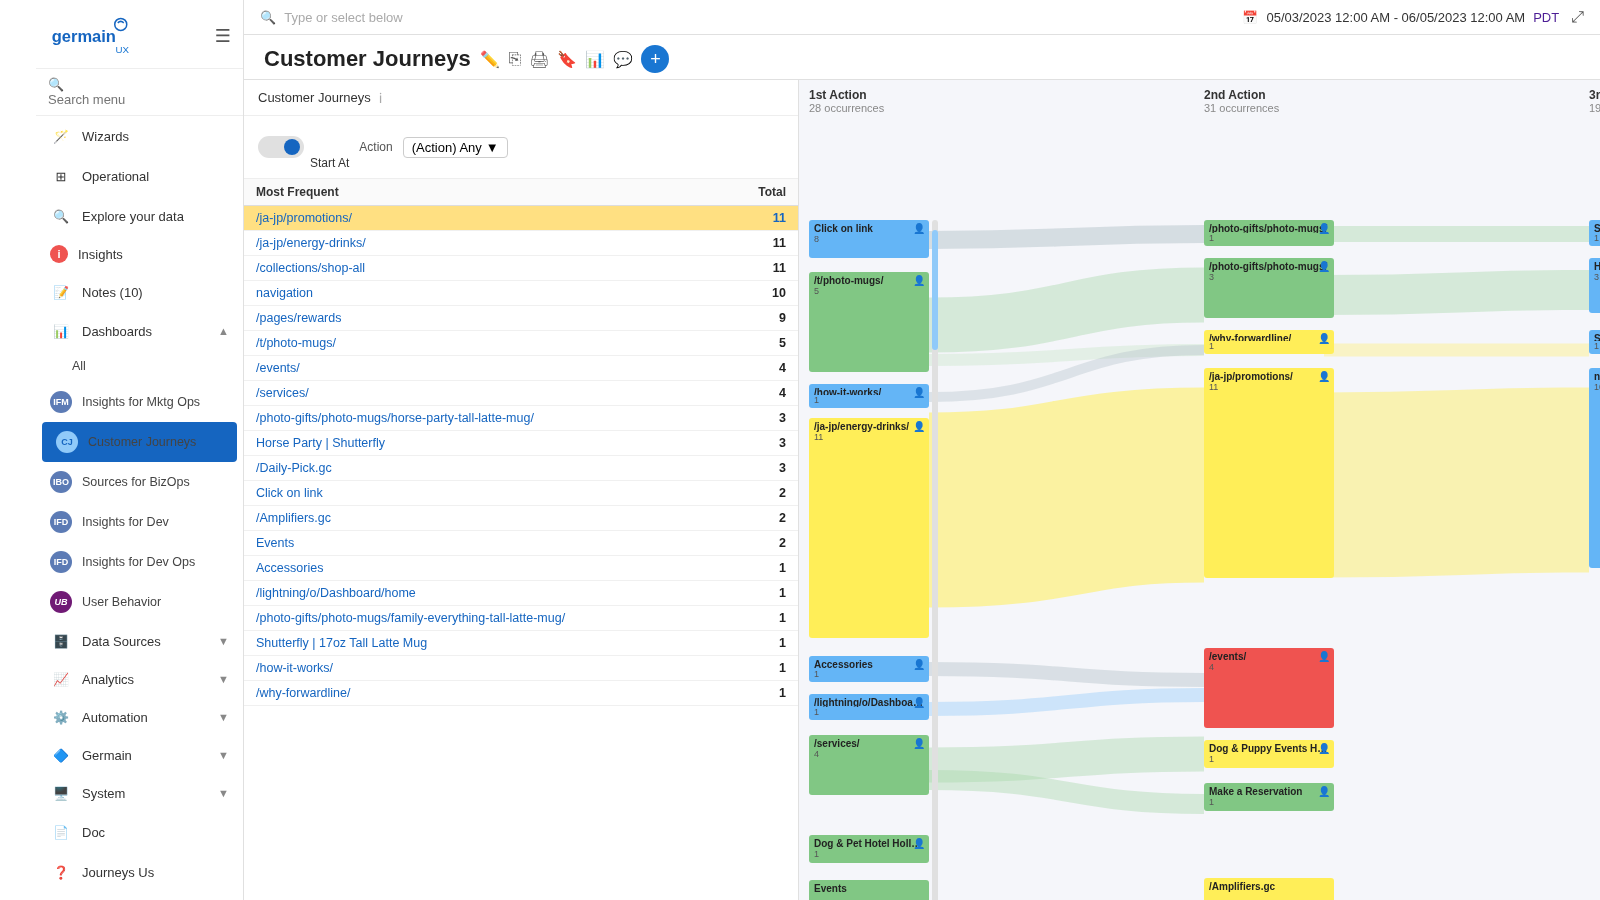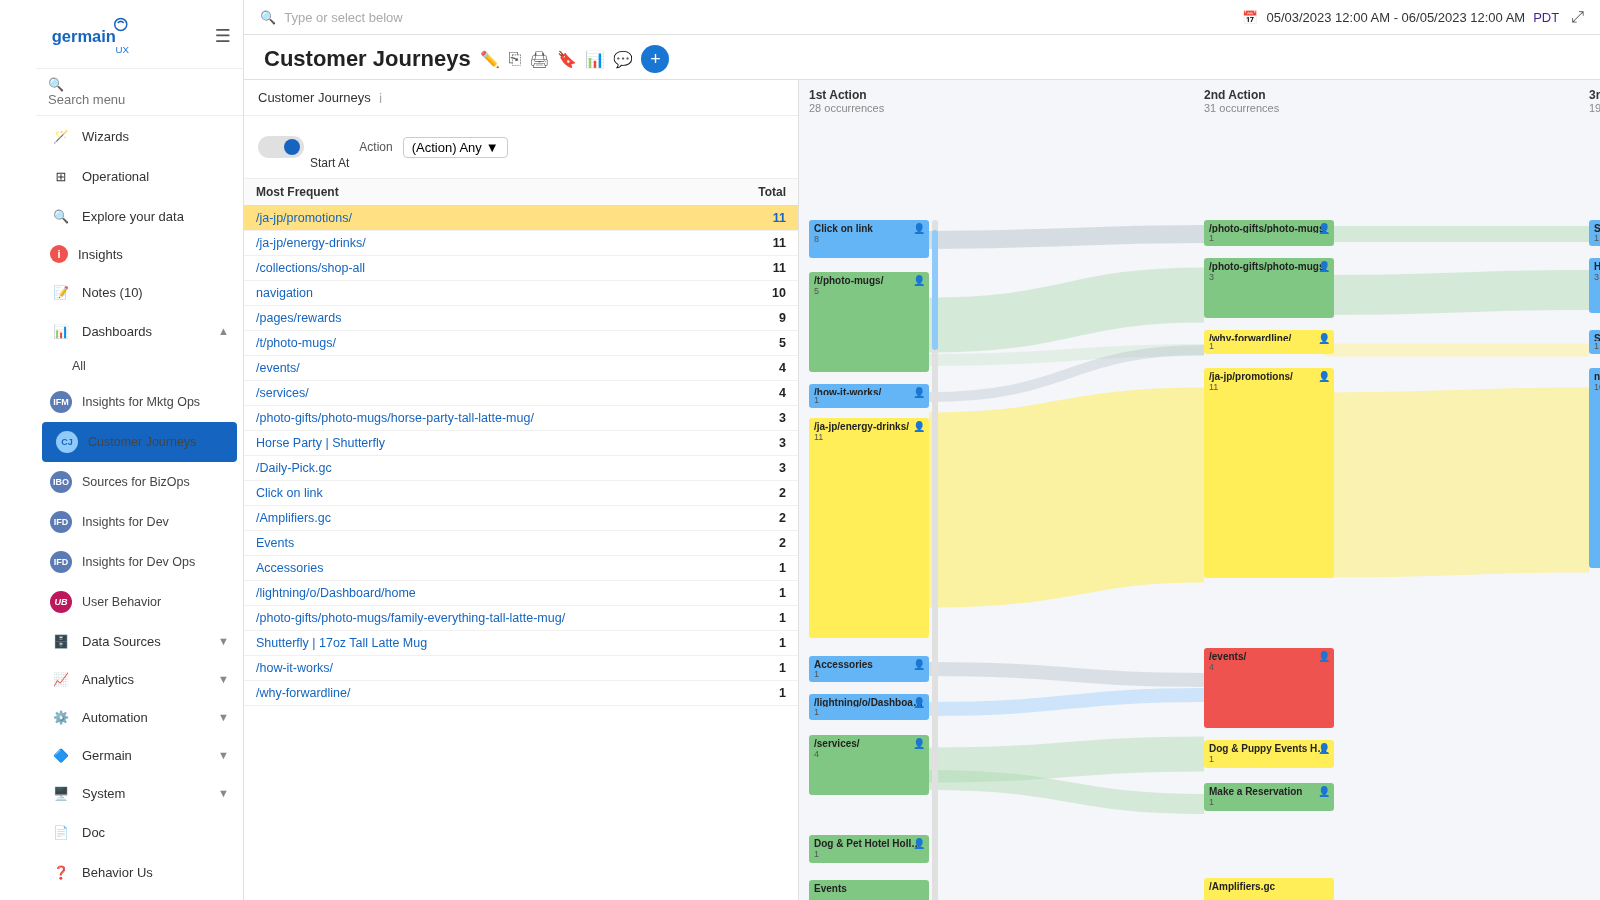--- a/index.html
+++ b/index.html
@@ -56,21 +56,21 @@
     .nav-item.sub { padding-left: 28px; font-size: 12.5px; color: #444; }
     .nav-section { display: flex; align-items: center; padding: 8px 14px; cursor: pointer; color: #333; font-size: 13px; font-weight: 500; gap: 10px; }
     .nav-section .icon { width: 22px; height: 22px; display: flex; align-items: center; justify-content: center; flex-shrink: 0; }
     .nav-section .chevron { margin-left: auto; font-size: 11px; color: #888; }
     .nav-item .sub-icon { width: 22px; height: 22px; display: flex; align-items: center; justify-content: center; flex-shrink: 0; border-radius: 50%; font-size: 9px; font-weight: bold; color: #fff; }
     .sub-icon.ifm { background: #5c7bb5; }
     .sub-icon.cj { background: #1565c0; }
     .sub-icon.ibo { background: #5c7bb5; }
     .sub-icon.ifd { background: #5c7bb5; }
     .sub-icon.ifdo { background: #5c7bb5; }
-    .sub-icon.ub { background: #be185d; font-style: italic; }
+    .sub-icon.ub { background: #701a75; font-style: italic; }
 
     
     #main {
       flex: 1;
       display: flex;
       flex-direction: column;
       overflow: hidden;
     }
     
     #topbar {
@@ -338,21 +338,21 @@
     <span class="icon">🖥️</span>
     <span>System</span>
     <span class="chevron">▼</span>
   </div>
   <div class="nav-item">
     <span class="icon">📄</span>
     <span>Doc</span>
   </div>
   <div class="nav-item">
     <span class="icon">❓</span>
-    <span>Behavior Us</span>
+    <span>Journeys Us</span>
   </div>
 </div>
 
 <div id="main">
 
   <div id="topbar">
     <div class="search-bar">
       <span>🔍</span>
       <span style="color:#aaa;">Type or select below</span>
     </div>

